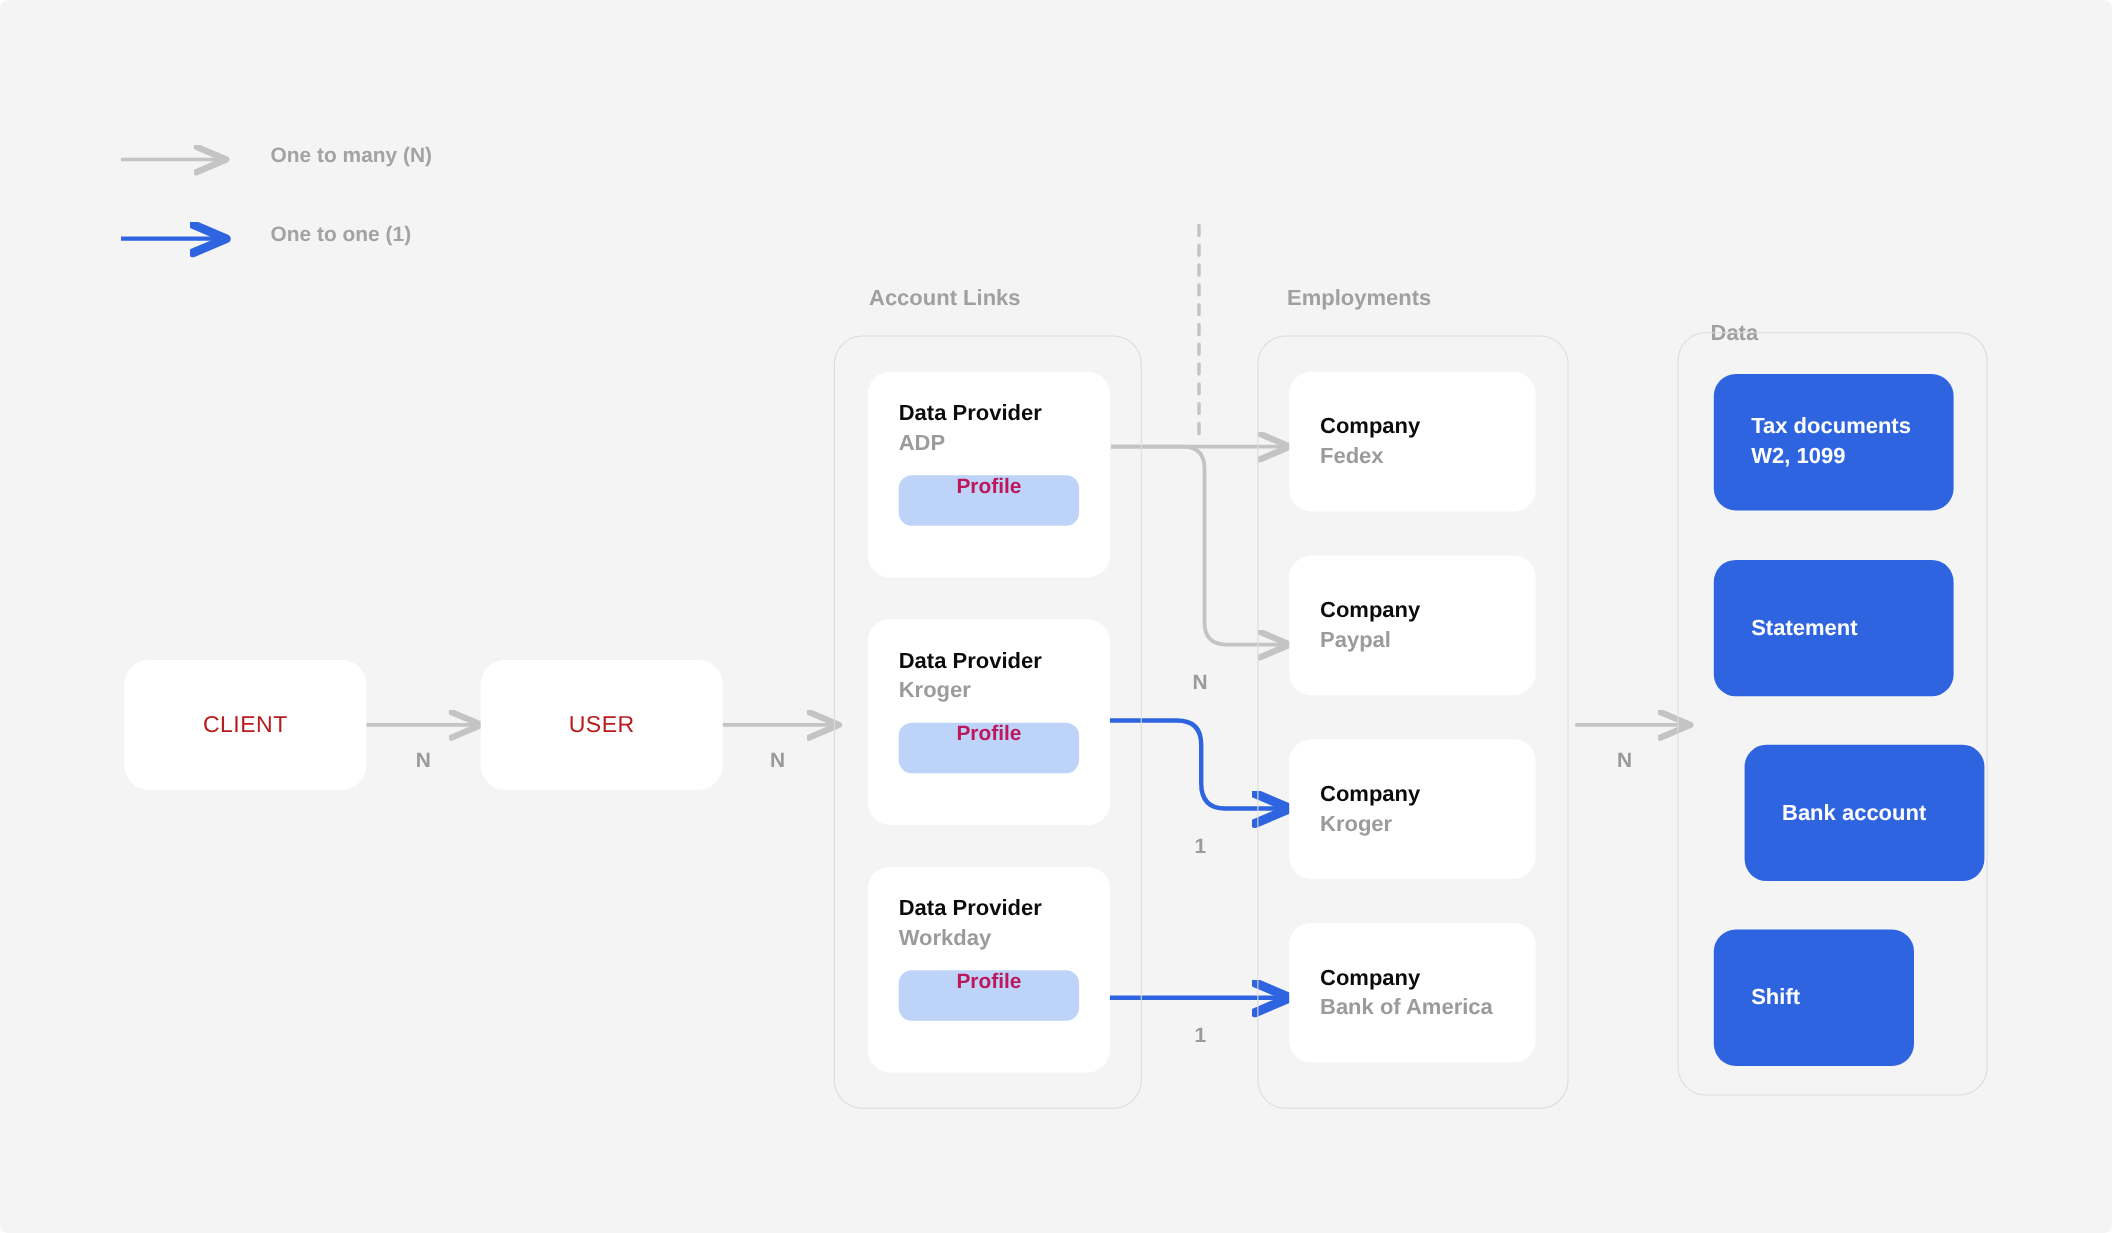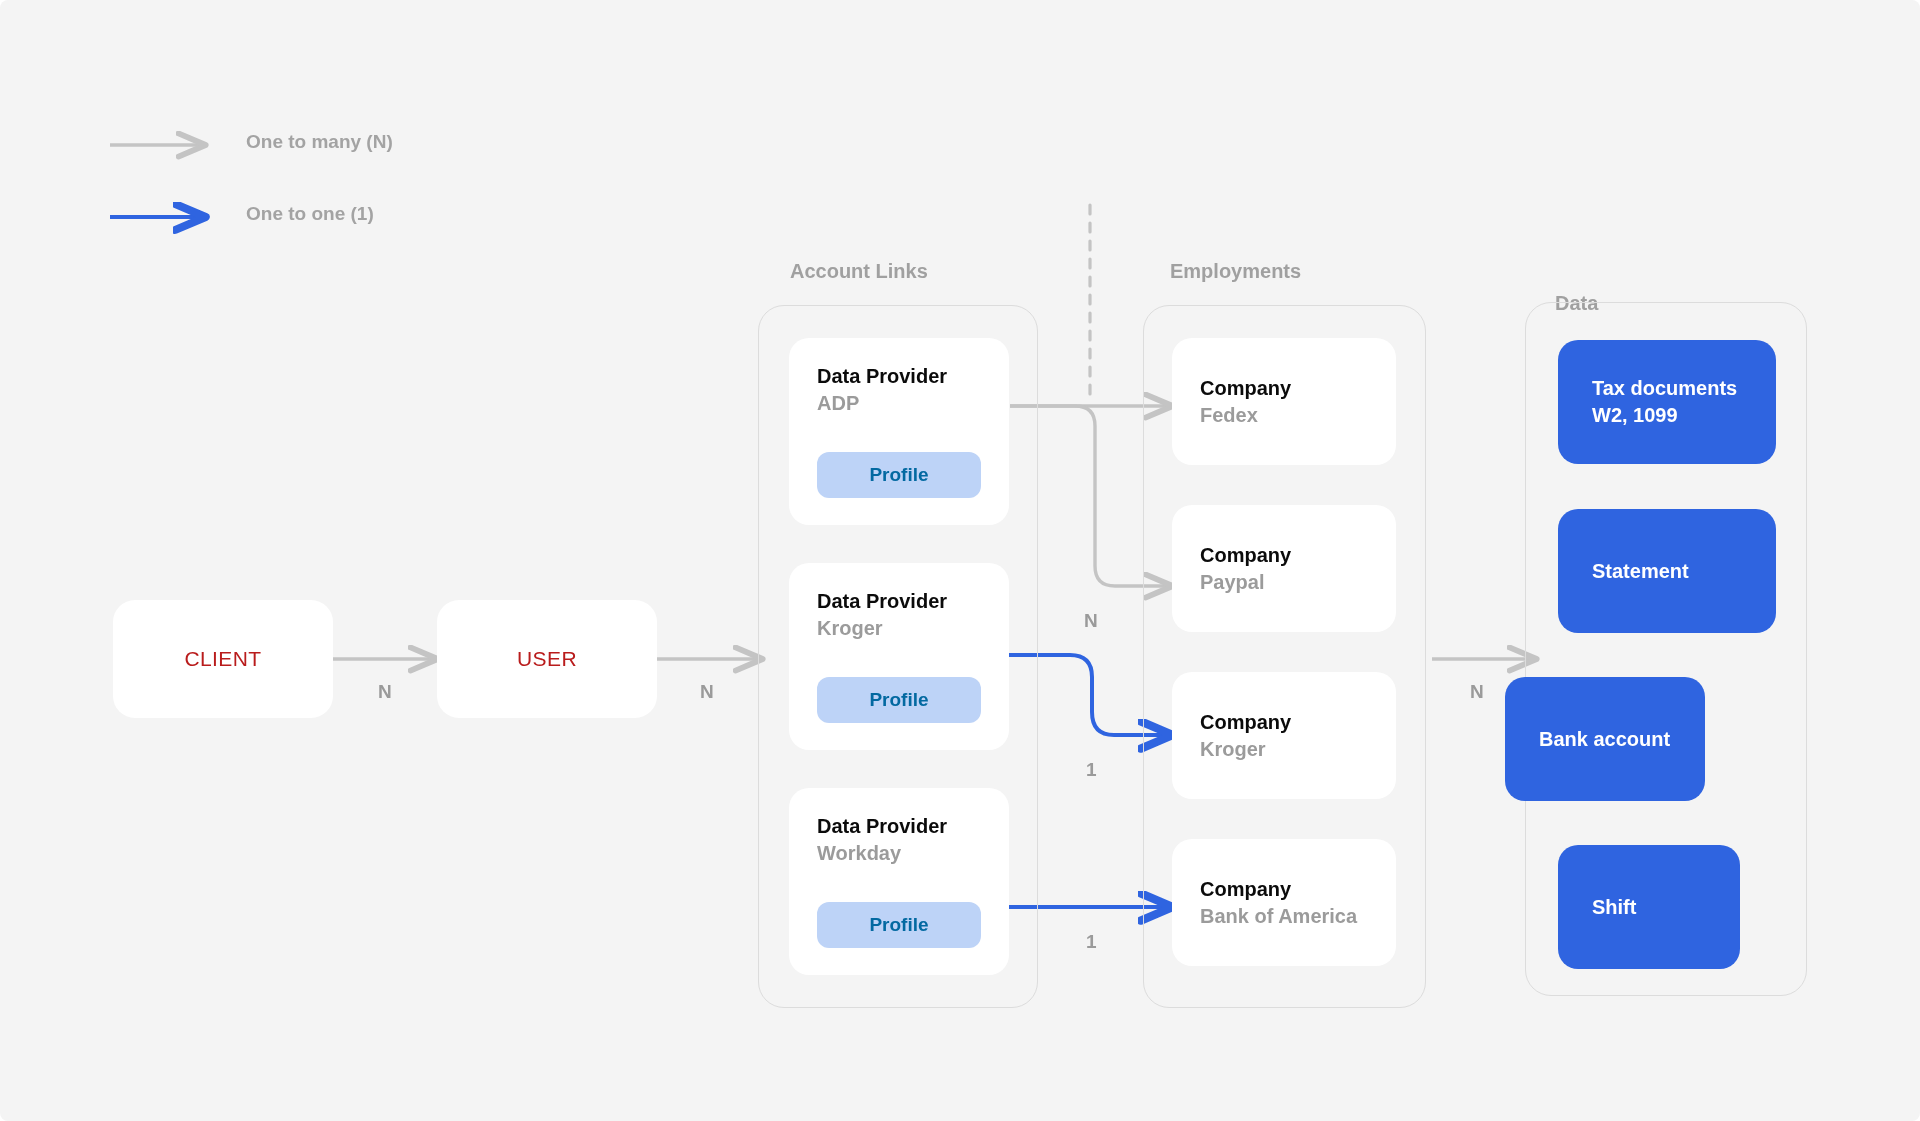--- a/index.html
+++ b/index.html
@@ -94,30 +94,29 @@
     line-height: 1.25;
   }
   .card-sub {
     font-size: 20px;
     font-weight: bold;
     color: #9b9b9b;
     line-height: 1.25;
     margin-top: 2px;
   }
   .pill {
-    margin-top: 36px;
+    margin-top: 16px;
     background: #bdd3f7;
     border-radius: 12px;
     height: 46px;
     display: flex;
-    align-items: center;
     justify-content: center;
     font-size: 19px;
     font-weight: bold;
-    color: #0369a1;
+    color: #be185d;
   }
 
   
   .data-card {
     position: absolute;
     background: #2f64e0;
     border-radius: 20px;
     box-sizing: border-box;
     display: flex;
     align-items: center;
@@ -253,21 +252,21 @@
     </div>
   </div>
 
   <div class="data-card" style="left:1558px; top:340px; width:218px; height:124px;">
     <span>Tax documents
 W2, 1099</span>
   </div>
   <div class="data-card" style="left:1558px; top:509px; width:218px; height:124px;">
     <span>Statement</span>
   </div>
-  <div class="data-card" style="left:1505px; top:677px; width:200px; height:124px;">
+  <div class="data-card" style="left:1586px; top:677px; width:218px; height:124px;">
     <span>Bank account</span>
   </div>
   <div class="data-card" style="left:1558px; top:845px; width:182px; height:124px;">
     <span>Shift</span>
   </div>
 
   <div class="edge-label" style="left:378px; top:681px;">N</div>
   <div class="edge-label" style="left:700px; top:681px;">N</div>
   <div class="edge-label" style="left:1084px; top:610px;">N</div>
   <div class="edge-label" style="left:1086px; top:759px;">1</div>

